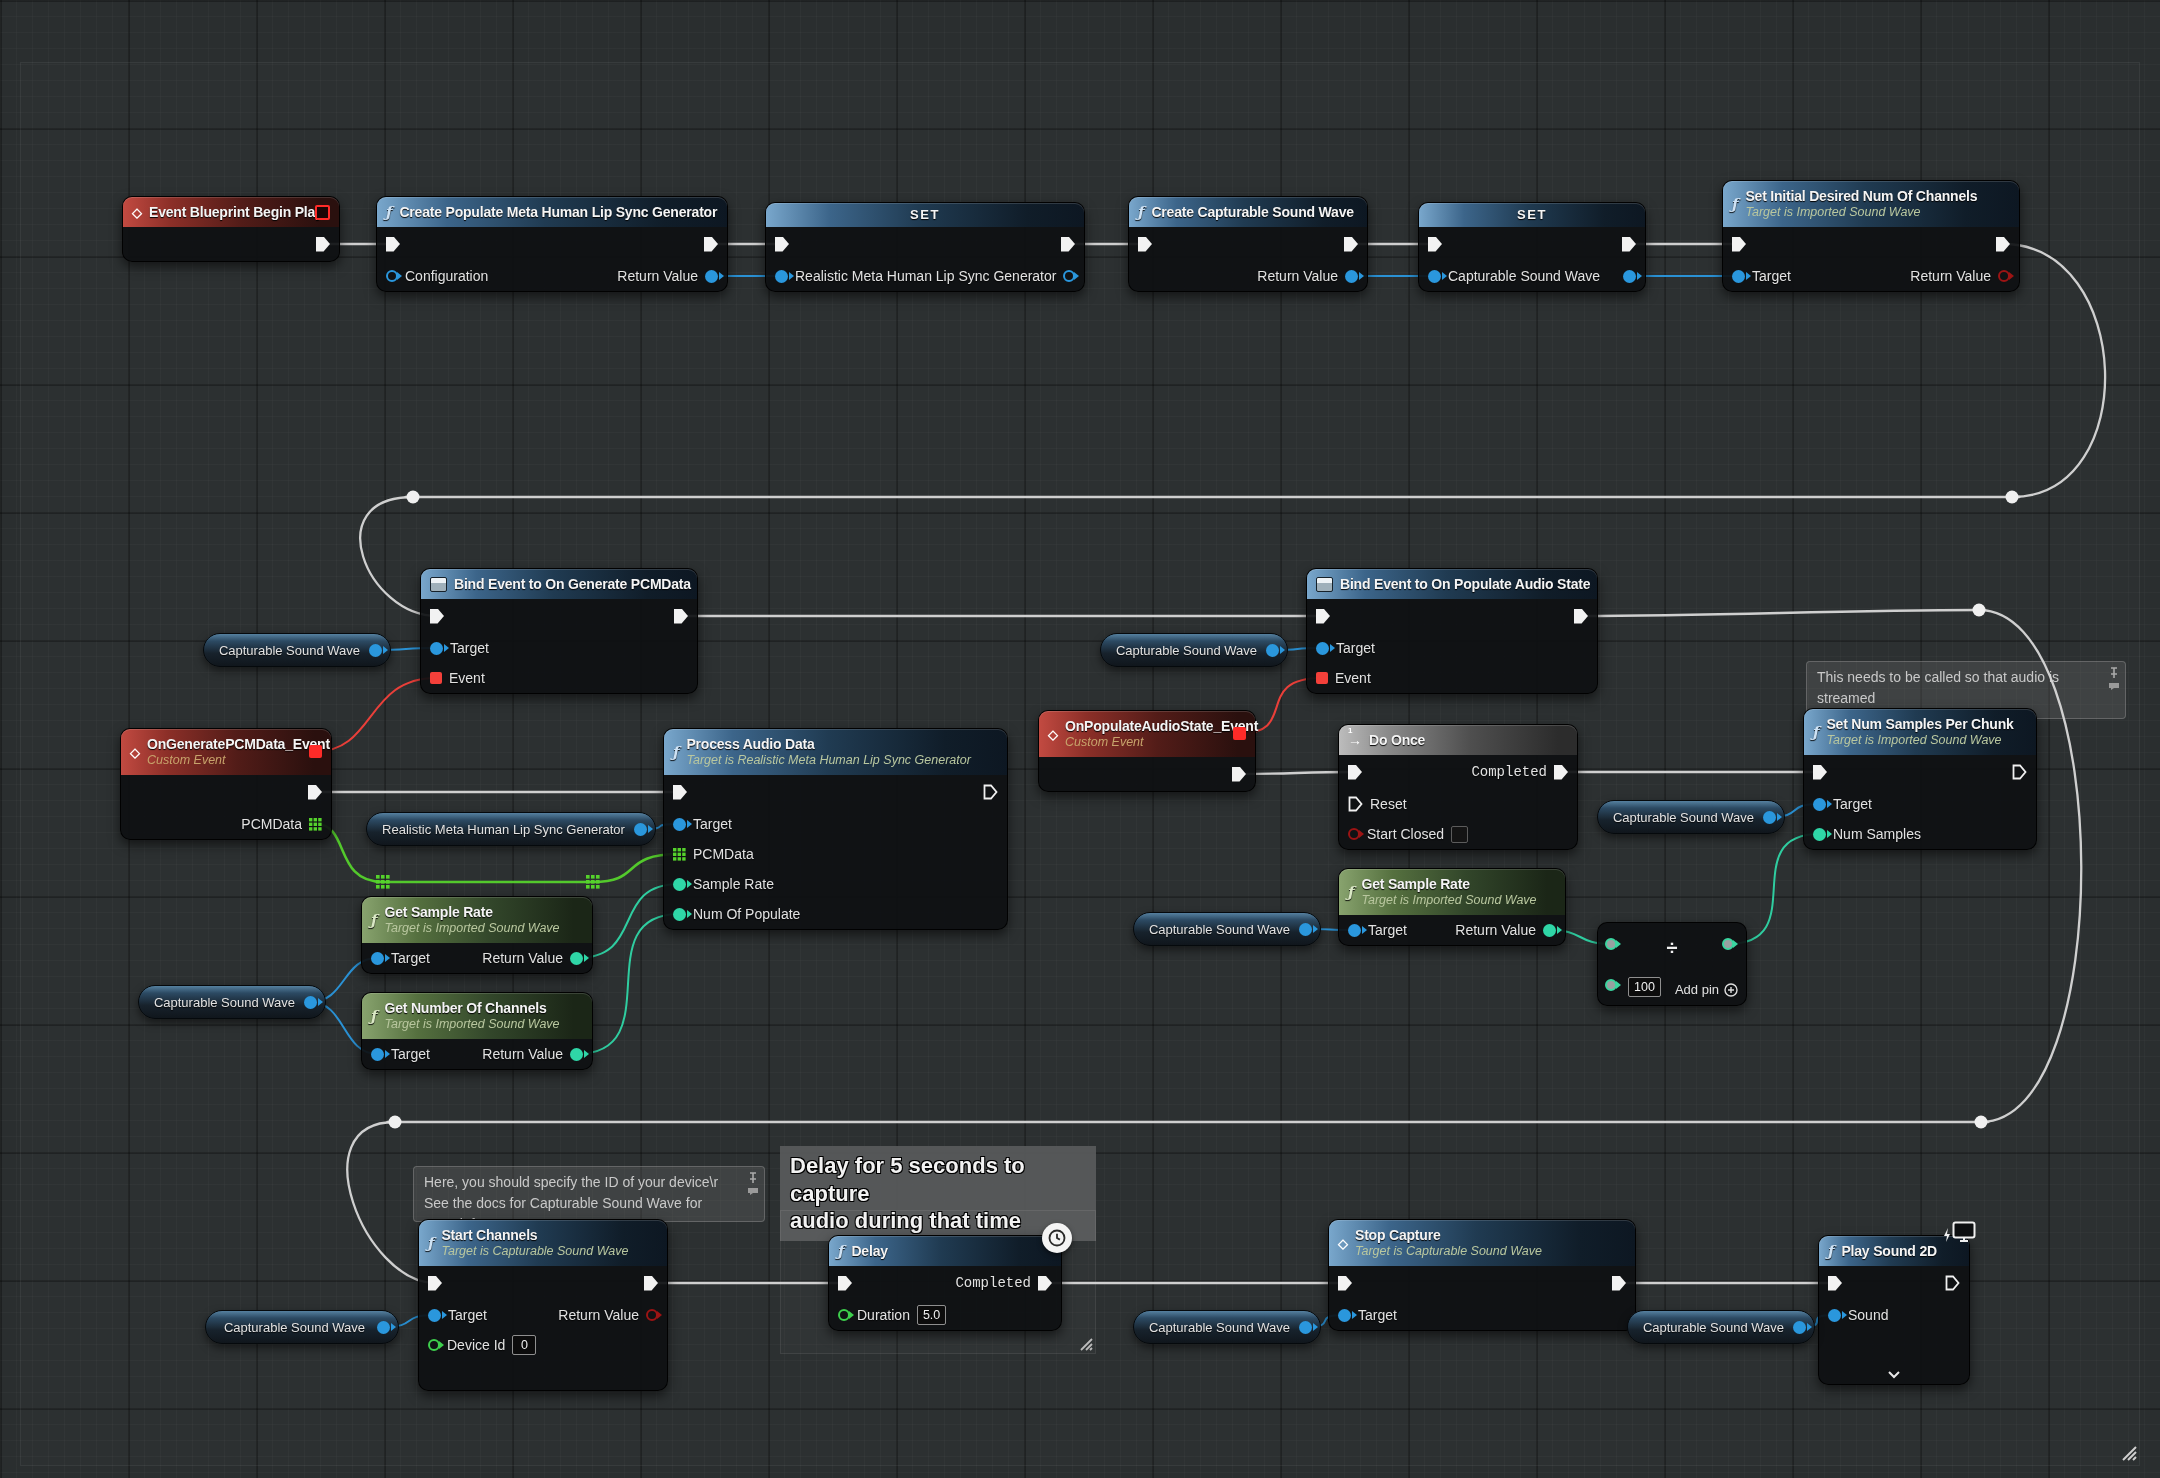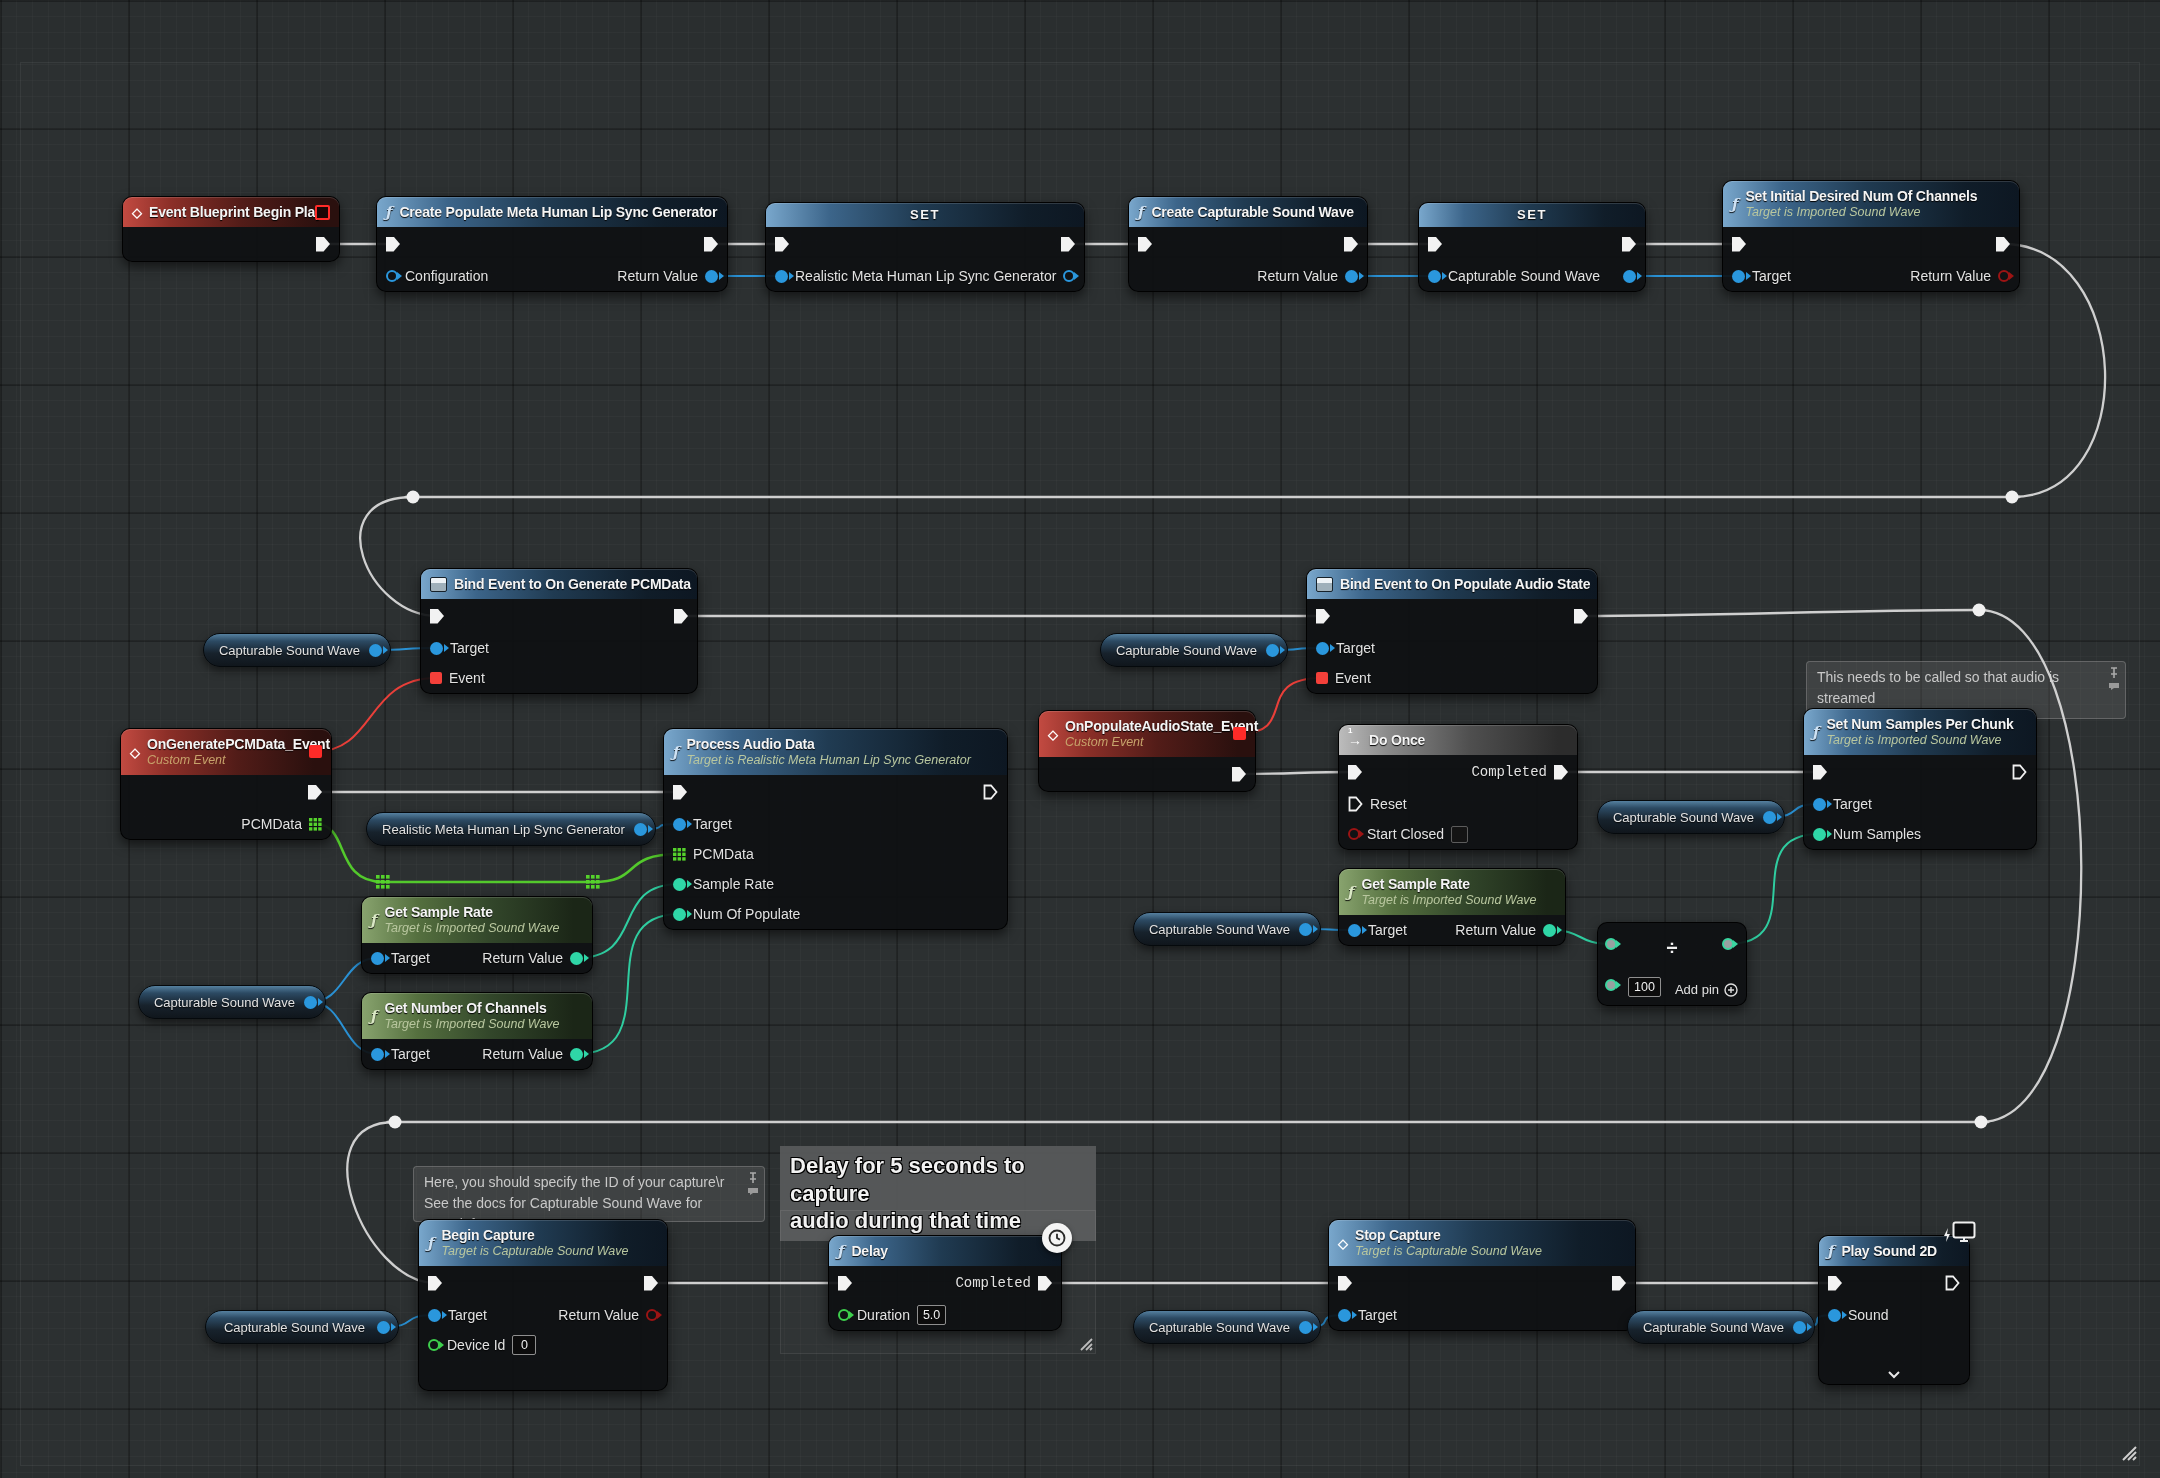--- a/index.html
+++ b/index.html
@@ -100,21 +100,21 @@
 <body>
 
 <div id="canvas">
   <div class="outer-body"></div>
 
   <div class="cbox-head">Delay for 5 seconds to capture
 audio during that time</div>
   <div class="cbox-body"></div>
 
   <div class="bubble" style="left:413px;top:1166px;width:352px;height:56px;">
-    <div>Here, you should specify the ID of your capture\r</div>
+    <div>Here, you should specify the ID of your device\r</div>
     <div>See the docs for Capturable Sound Wave for more info</div>
     <span class="bicons">
       <svg width="12" height="12" viewBox="0 0 12 12">
           <path d="M3 1h6M6 1v6M3 7h6M6 7v4" stroke="#aaa" stroke-width="1.6" fill="none"></path>
         </svg>
       <svg width="12" height="9" viewBox="0 0 12 9">
           <rect x="1" y="1" width="10" height="5" fill="#9a9a9a"></rect>
           <path d="M3 6l0 2 3-2z" fill="#9a9a9a"></path>
         </svg>
     </span>
@@ -644,21 +644,21 @@
             <span class="pin-circle" style="color: rgb(47, 214, 167);"></span>
             <span class="plabel">Num Samples</span>
           </div>
           <div class="rg"></div>
         </div>
       </div>
       <div class="node" style="left: 418px; top: 1219px; width: 250px; height: 172px;">
         <div class="nh nh-blue subh">
           <span class="ic-f">ƒ</span>
           <div class="nh-txt">
-            <div class="nh-title">Begin Capture</div>
+            <div class="nh-title">Start Channels</div>
             <div class="nh-sub">Target is Capturable Sound Wave</div>
           </div>
         </div>
         <div class="row exec">
           <div class="lg">
             <span class="pin-exec"></span>
           </div>
           <div class="rg">
             <span class="pin-exec"></span>
           </div>

